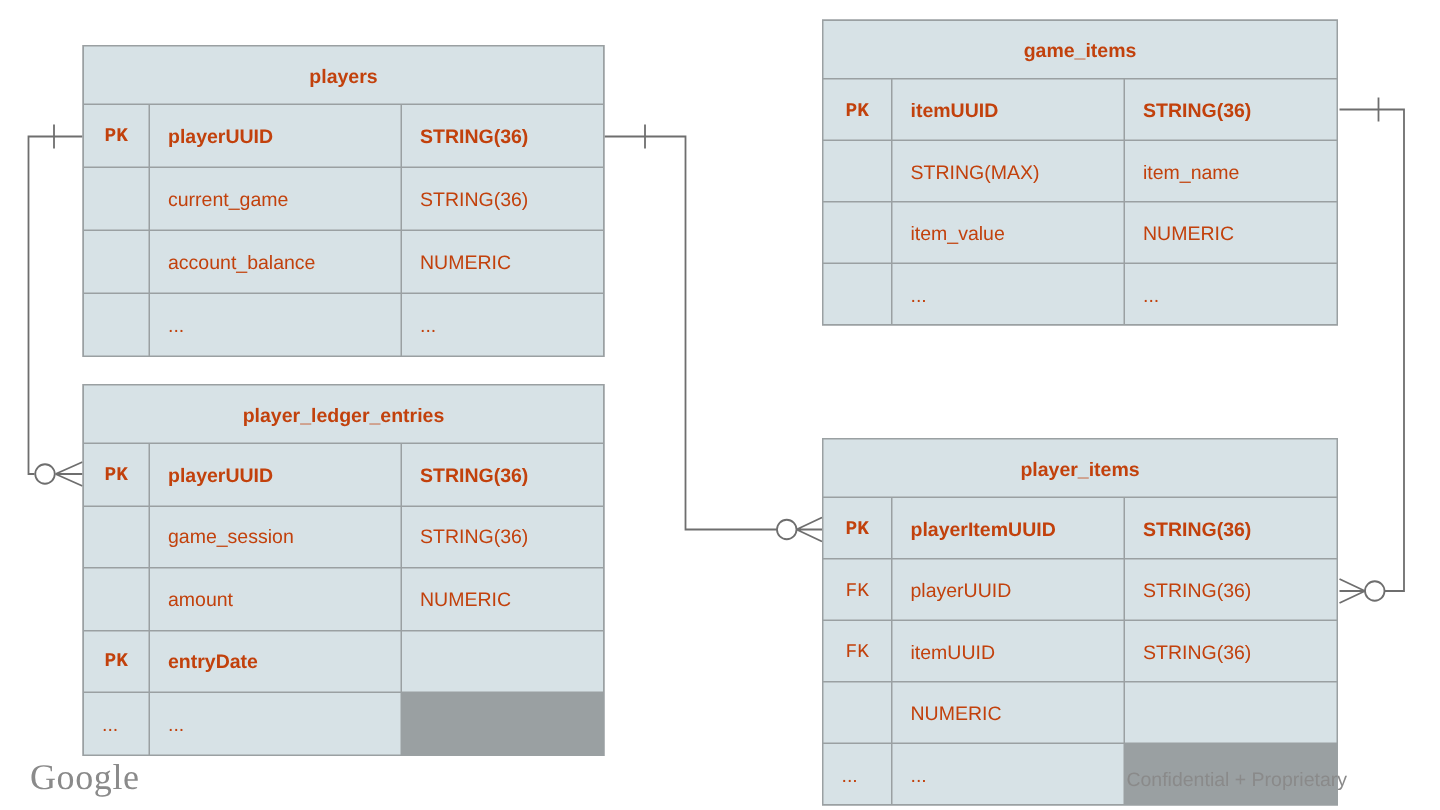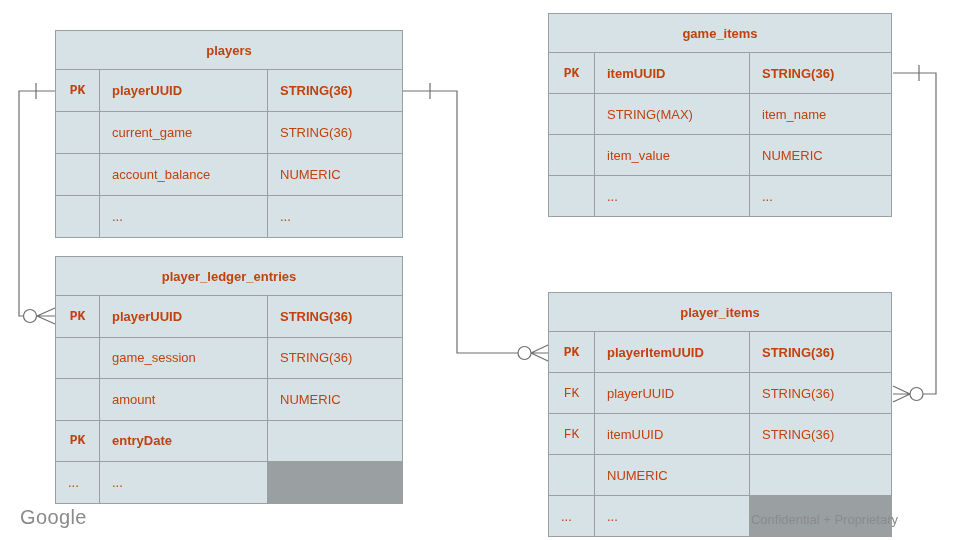--- a/index.html
+++ b/index.html
@@ -50,23 +50,24 @@
   svg.connectors circle {
     stroke: var(--connector-line, #6e6e6e);
     stroke-width: 1.2;
     fill: #ffffff;
   }
 
   
   .google-logo {
     position: absolute;
     left: 20px; top: 506px;
-    font-size: 20px;
+    font-size: 24px;
     letter-spacing: 0.4px;
     color: var(--footer-text, #8a8a8a);
+    font-family: Liberation Serif, serif;
   }
   .conf-note {
     position: absolute;
     right: 62px; top: 512px;
     font-size: 13px;
     color: var(--footer-text, #8a8a8a);
   }
 </style>
 </head>
 <body style="--cell-fill: #d7e2e6; --grid-line: #9aa0a2; --connector-line: #6e6e6e; --text: #000000; --footer-text: #8a8a8a;">

